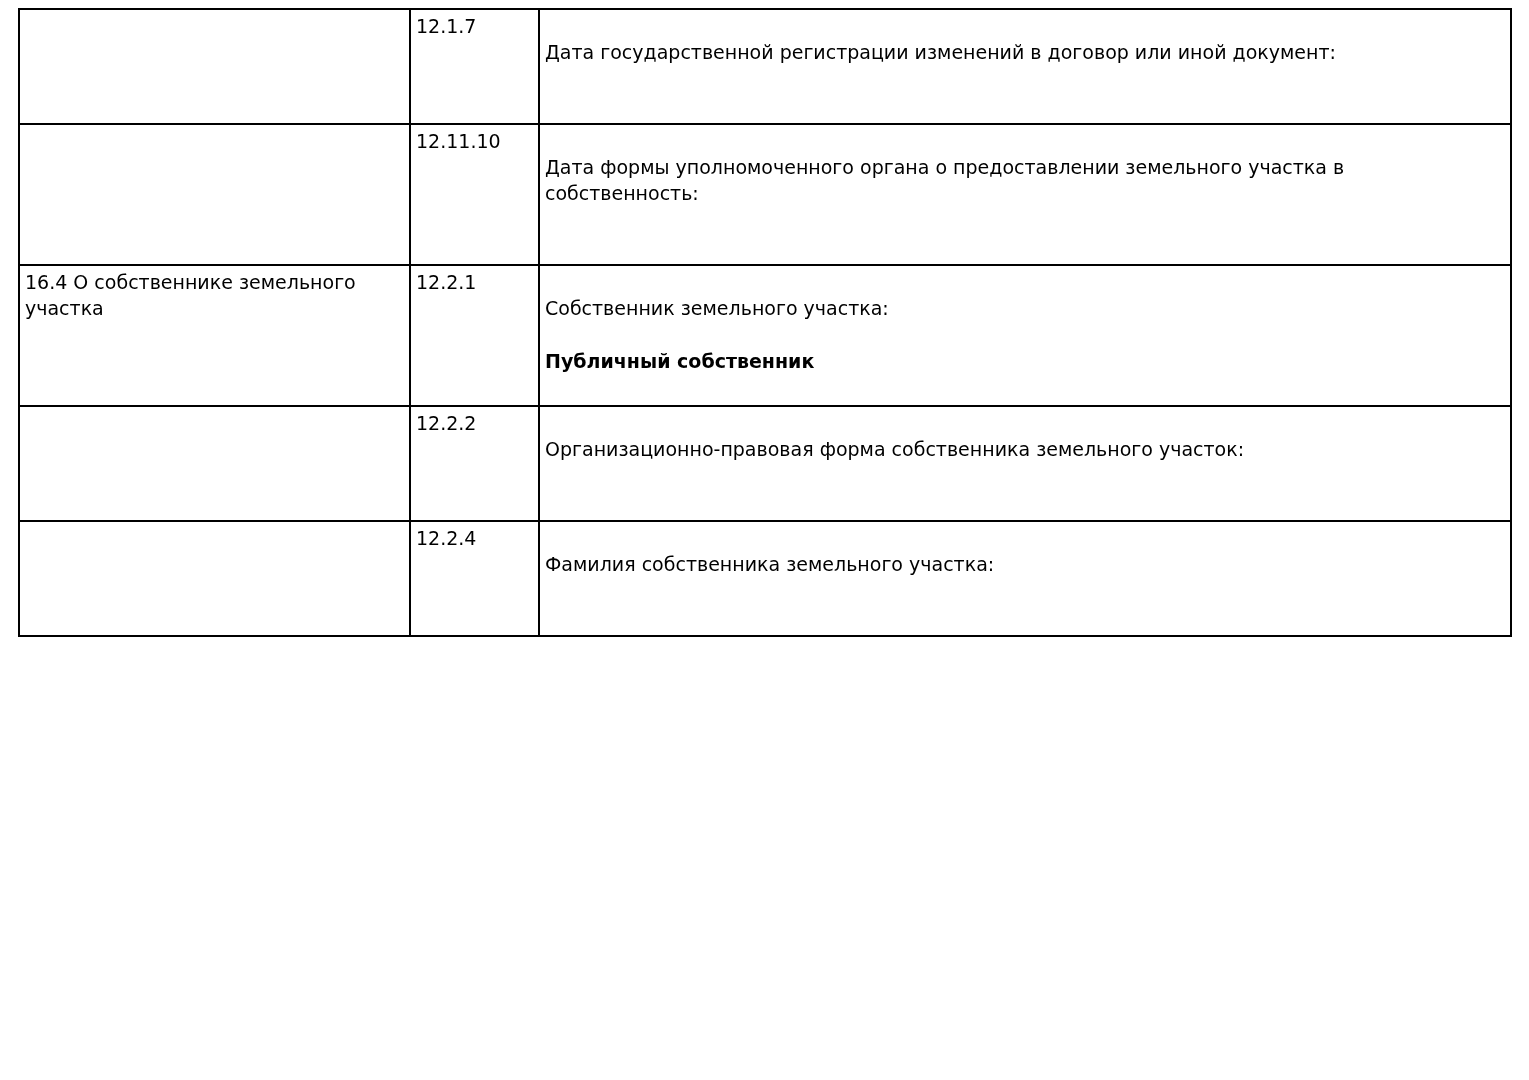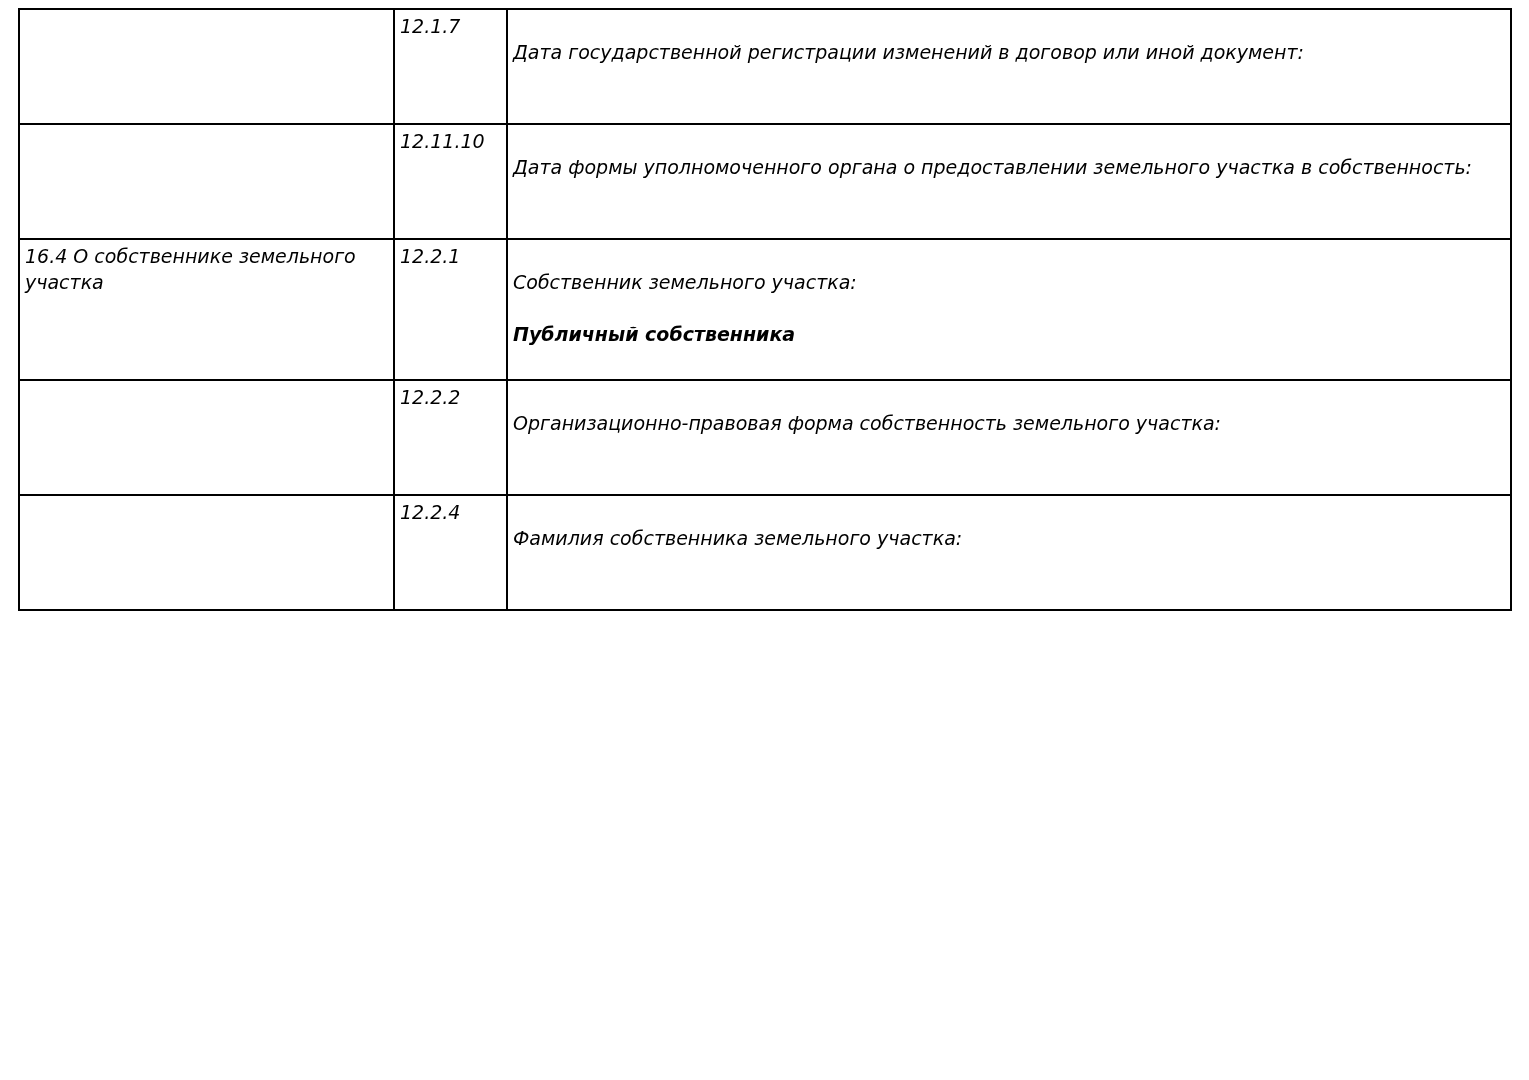--- a/index.html
+++ b/index.html
@@ -12,27 +12,26 @@
     font-family: "DejaVu Sans", "Liberation Sans", sans-serif;
     color: #000000;
   }
   table.decl {
     border-collapse: collapse;
     width: 100%;
     table-layout: fixed;
   }
   table.decl td {
     border: 2px solid #000000;
-    padding: 3px 6px 5px 5px;
+    padding: 3px 22px 5px 5px;
     vertical-align: top;
     font-size: 19px;
     line-height: 1.38;
     white-space: pre-line;
     overflow-wrap: break-word;
-    font-style: italic;
   }
   td.c-section { width: 362px; }
   td.c-code {
     width: 100px;
     vertical-align: middle;
   }
   td.c-desc { }
   .value { font-weight: bold; }
 </style>
 </head>
@@ -60,29 +59,29 @@
     </td>
   </tr>
 
 
   <tr>
     <td class="c-section">16.4 О собственнике земельного
 участка</td>
     <td class="c-code">12.2.1</td>
     <td class="c-desc">
       <div class="label">Собственник земельного участка:</div>
-      <div class="value">Публичный собственника</div>
+      <div class="value">Публичный собственник</div>
     </td>
   </tr>
 
   <tr>
     <td class="c-section"></td>
     <td class="c-code">12.2.2</td>
     <td class="c-desc">
-      <div class="label">Организационно-правовая форма собственность земельного участка:</div>
+      <div class="label">Организационно-правовая форма собственника земельного участок:</div>
       
     </td>
   </tr>
 
 
   <tr>
     <td class="c-section"></td>
     <td class="c-code">12.2.4</td>
     <td class="c-desc">
       <div class="label">Фамилия собственника земельного участка:</div>

